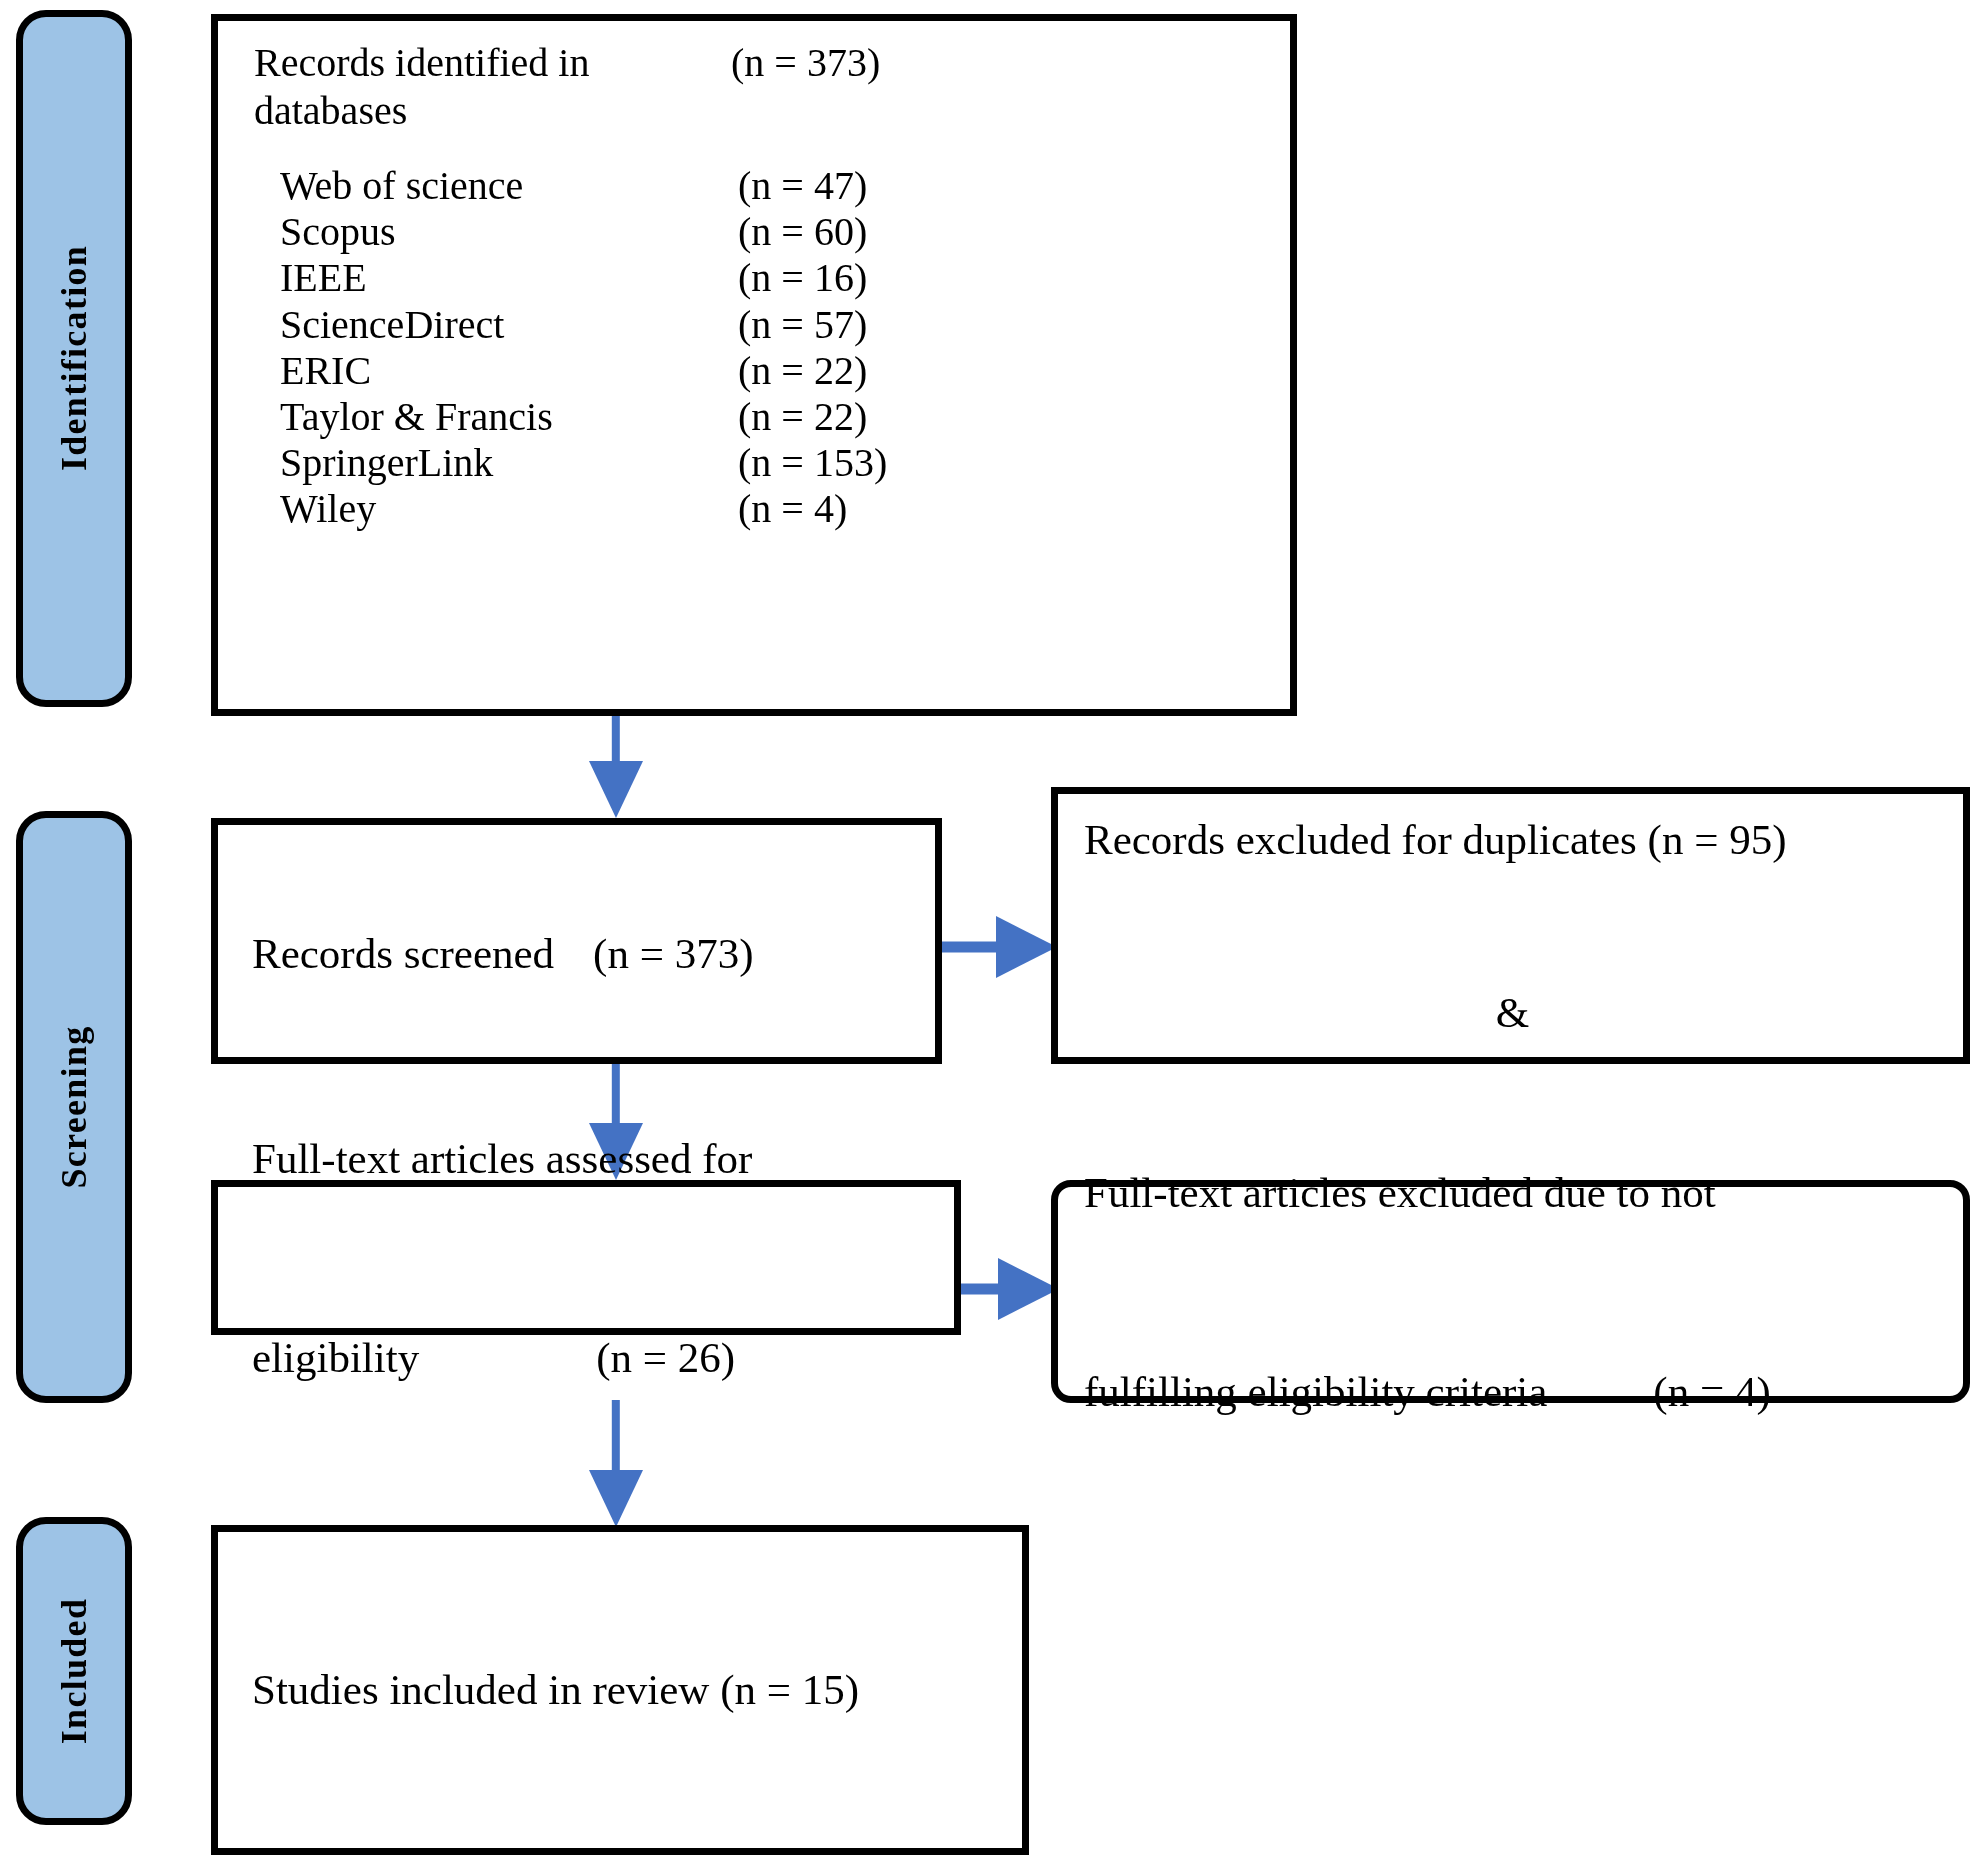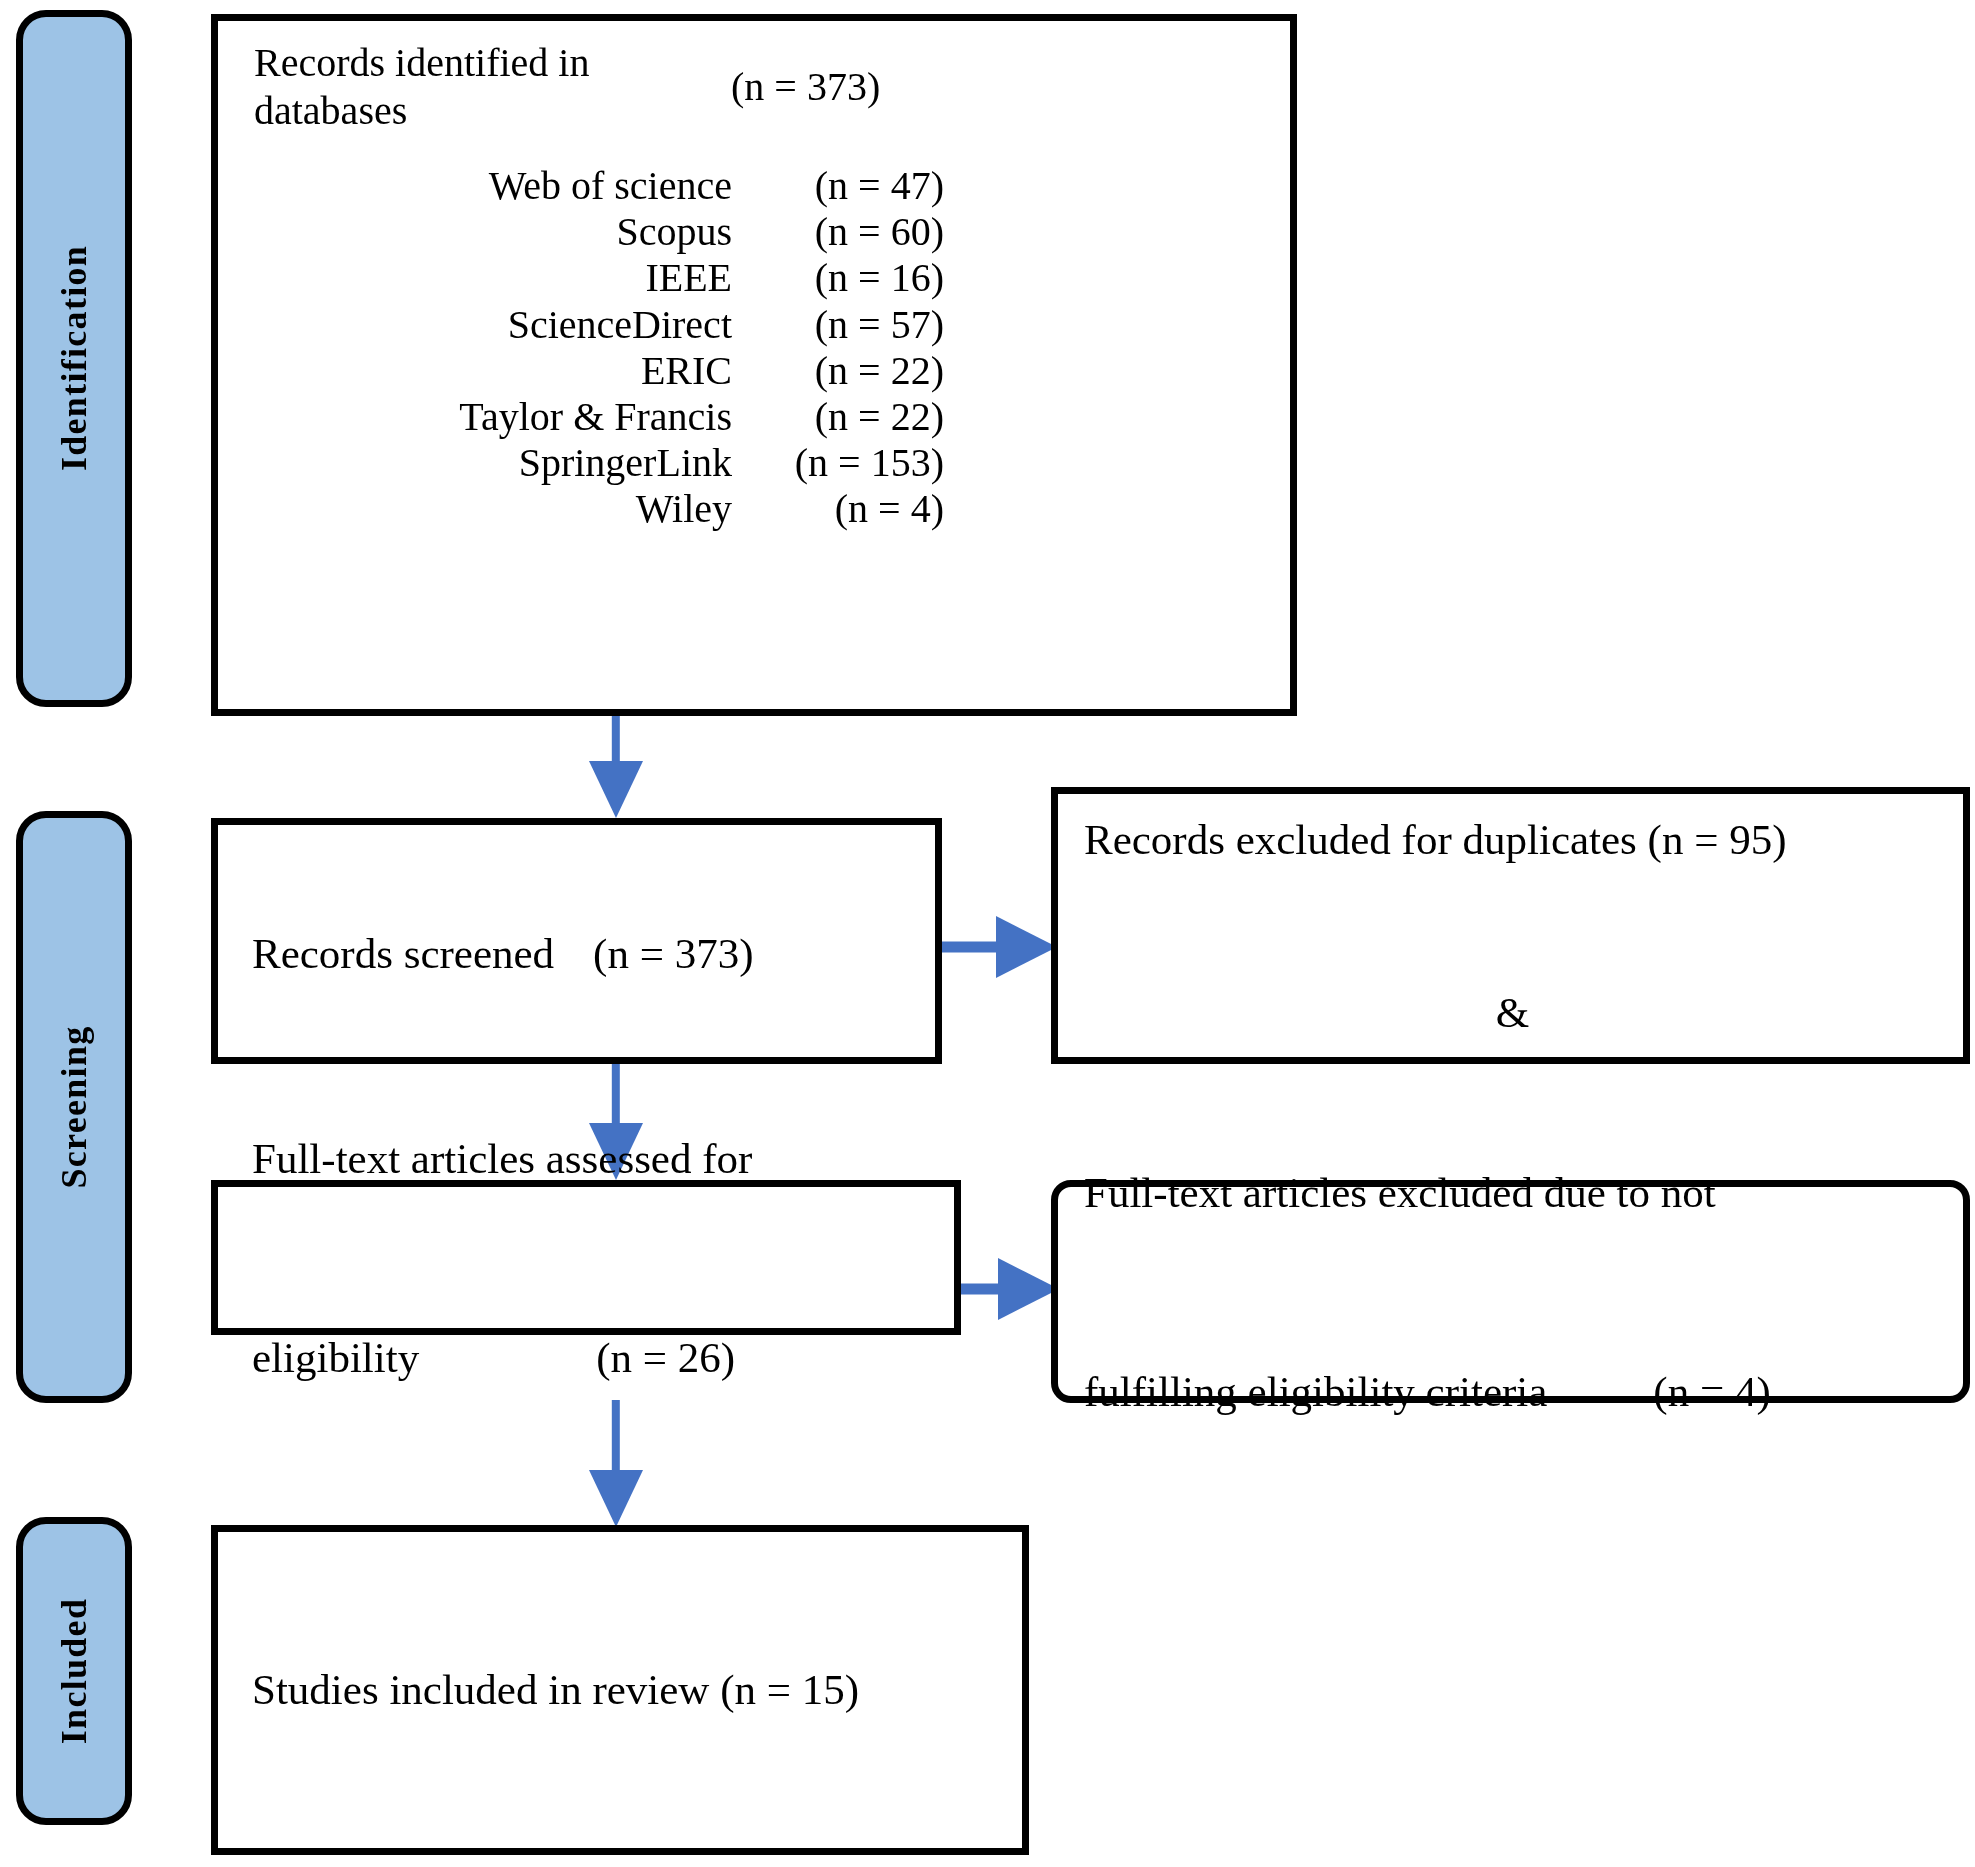--- a/index.html
+++ b/index.html
@@ -48,29 +48,27 @@
 
   
   .ident-head {
     position: absolute;
     top: 18px;
     left: 36px;
     right: 26px;
     display: flex;
     font-size: 40px;
     line-height: 1.2;
-    align-items: center;
   }
   .ident-head .lbl { width: 477px; }
   .db-list {
     position: absolute;
     top: 142px;
     left: 62px;
     right: 26px;
-    text-align: right;
   }
   .db-row {
     display: flex;
     font-size: 40px;
     line-height: 1.155;
     white-space: nowrap;
   }
   .db-row .db-name { width: 452px; }
   .db-row .db-count { width: 206px; margin-left: 6px; }
 

